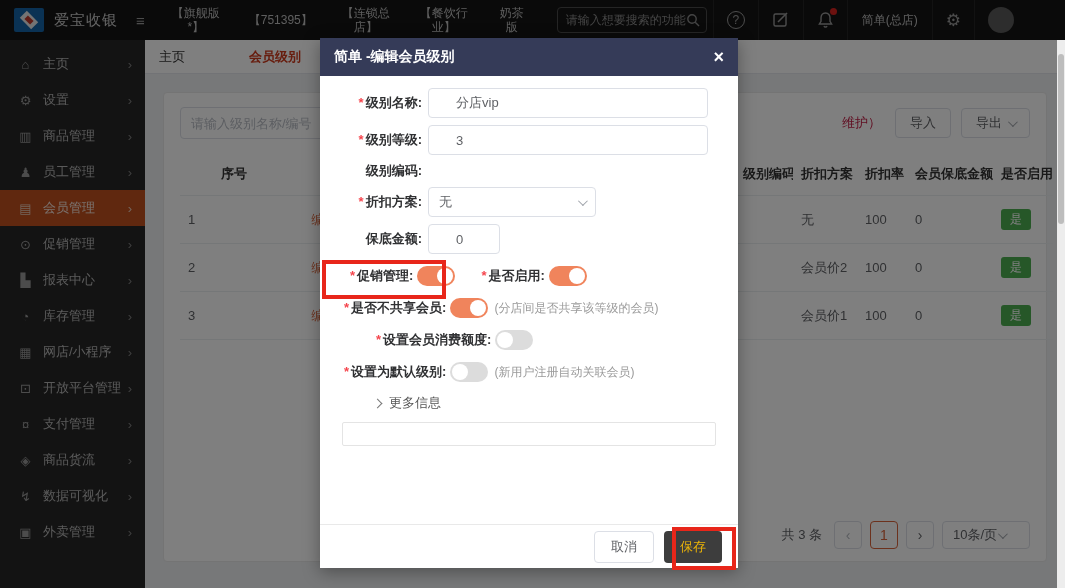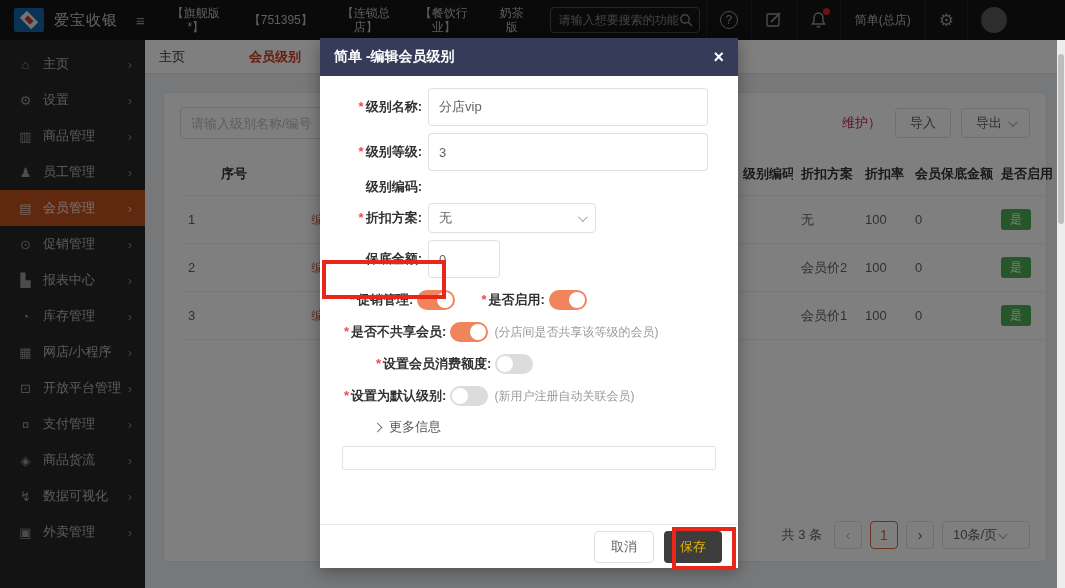--- a/index.html
+++ b/index.html
@@ -6,21 +6,21 @@
   html,body { width:1065px; height:588px; overflow:hidden; font-family:"Liberation Sans","DejaVu Sans",sans-serif; background:#eef0f3; position:relative; }
 
   
   .topbar { position:absolute; left:0; top:0; width:1065px; height:40px; background:#141414; display:flex; align-items:center; color:#c9c9c9; z-index:1; }
   .logo { width:30px; height:24px; background:#1565a8; border-radius:2px; margin-left:14px; position:relative; flex:none; }
   .logo .dia { position:absolute; left:7px; top:4px; width:16px; height:16px; background:#e8e8e8; transform:rotate(45deg) scaleY(.62); }
   .logo .dia2 { position:absolute; left:11px; top:8px; width:8px; height:8px; background:#c0392b; transform:rotate(45deg) scaleY(.62); }
   .brand { font-size:15px; margin-left:10px; letter-spacing:1px; flex:none; }
   .hamb { margin-left:18px; font-size:15px; color:#9a9a9a; flex:none; cursor:pointer; }
   .tmenu { font-size:12px; line-height:14px; text-align:center; margin-left:24px; color:#bdbdbd; cursor:pointer; flex:none; }
-  .tsearch { margin-left:21px; width:150px; height:26px; border:1px solid #4a4a4a; border-radius:4px; display:flex; align-items:center; padding:0 6px 0 8px; flex:none; }
+  .tsearch { margin-left:28px; width:150px; height:26px; border:1px solid #4a4a4a; border-radius:4px; display:flex; align-items:center; padding:0 6px 0 8px; flex:none; }
   .tsearch input { flex:1; min-width:0; background:transparent; border:none; outline:none; color:#bbb; font-size:12px; }
   .tsearch input::placeholder { color:#8a8a8a; }
   .tcell { height:40px; display:flex; align-items:center; justify-content:center; padding:0 13px; border-left:1px solid #242424; flex:none; cursor:pointer; }
   .tcell svg { display:block; }
   .qicon { width:18px; height:18px; border:1.5px solid #9a9a9a; border-radius:50%; color:#9a9a9a; font-size:12px; display:flex; align-items:center; justify-content:center; }
   .bellwrap { position:relative; }
   .reddot { position:absolute; right:-3px; top:-3px; width:7px; height:7px; border-radius:50%; background:#d9231f; }
   .storelbl,.userlbl { font-size:12px; line-height:14px; text-align:center; color:#bdbdbd; }
   .storelbl { width:58px; }
   .userlbl { width:96px; }
@@ -65,21 +65,21 @@
   
   .overlay { position:absolute; left:0; top:0; width:1065px; height:588px; background:rgba(0,0,0,0.50); z-index:5; }
   .modal { position:absolute; left:320px; top:38px; width:418px; height:530px; background:#fff; z-index:10; box-shadow:0 4px 16px rgba(0,0,0,.35); display:flex; flex-direction:column; }
   .mhead { height:38px; background:#353b58; color:#fff; display:flex; align-items:center; padding:0 14px; flex:none; }
   .mtitle { font-size:14px; font-weight:bold; }
   .mclose { margin-left:auto; font-size:18px; font-weight:bold; color:#fff; cursor:pointer; line-height:1; }
   .mbody { flex:1; padding:12px 14px 0 14px; overflow:hidden; }
   .frow { display:flex; align-items:center; margin-bottom:7px; }
   .flabel { width:88px; text-align:right; font-size:13px; font-weight:bold; color:#303133; flex:none; white-space:nowrap; }
   .req { color:#f5454d; margin-right:2px; font-size:13px; }
-  .finput { height:38px; border:1px solid #dcdfe6; border-radius:4px; padding:0 10px; font-size:13px; color:#606266; outline:none; margin-left:6px; }
+  .finput { height:30px; border:1px solid #dcdfe6; border-radius:4px; padding:0 27px; font-size:13px; color:#606266; outline:none; margin-left:6px; }
   .finput::placeholder { color:#c0c4cc; }
   .w-wide { width:280px; }
   .fselect { width:168px; height:30px; border:1px solid #dcdfe6; border-radius:4px; margin-left:6px; display:flex; align-items:center; justify-content:space-between; padding:0 10px; font-size:13px; color:#606266; cursor:pointer; }
   .w-small { width:72px; }
   .trow { display:flex; align-items:center; margin-bottom:12px; }
   .tlabel { font-size:13px; font-weight:bold; color:#303133; white-space:nowrap; }
   .tg { width:38px; height:20px; border-radius:10px; position:relative; margin-left:4px; cursor:pointer; flex:none; }
   .tg .knob { position:absolute; top:2px; width:16px; height:16px; border-radius:50%; background:#fff; }
   .tg.on { background:#f0845c; } .tg.on .knob { right:2px; }
   .tg.off { background:#dcdcdc; } .tg.off .knob { left:2px; }

